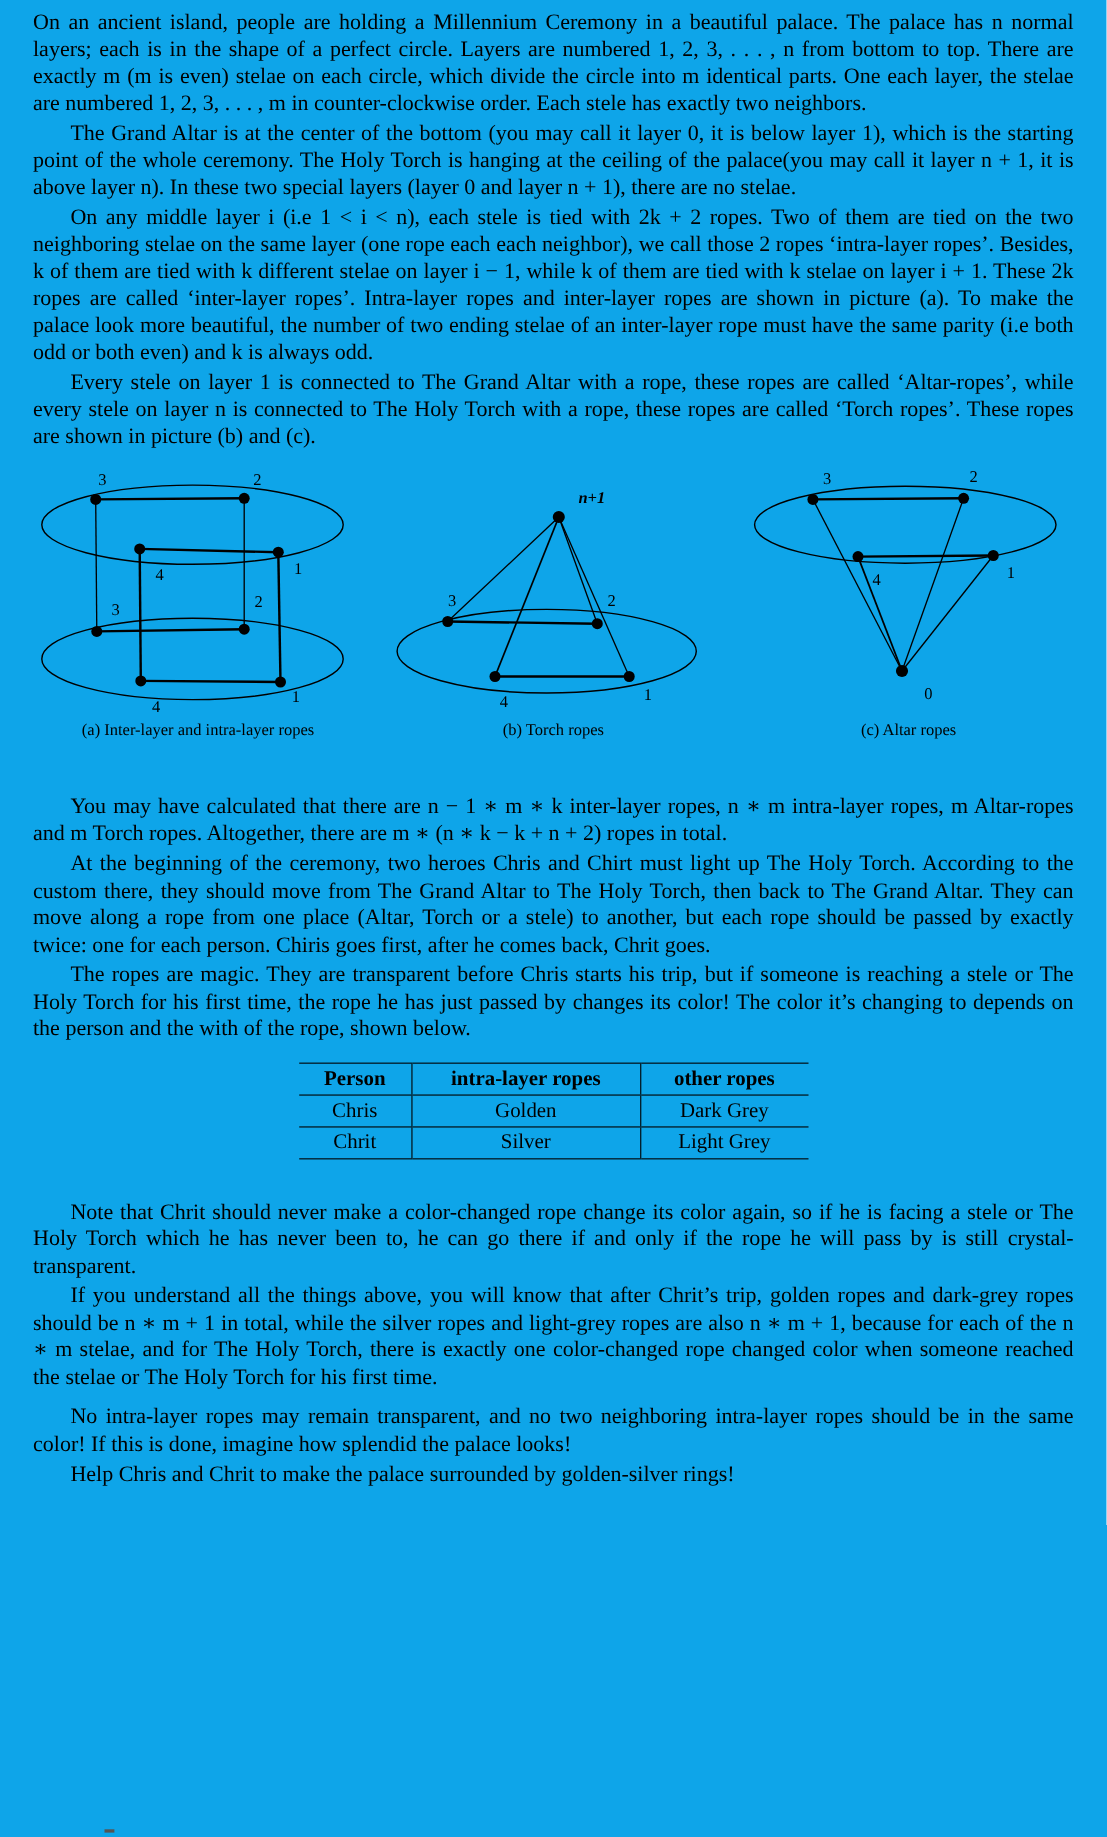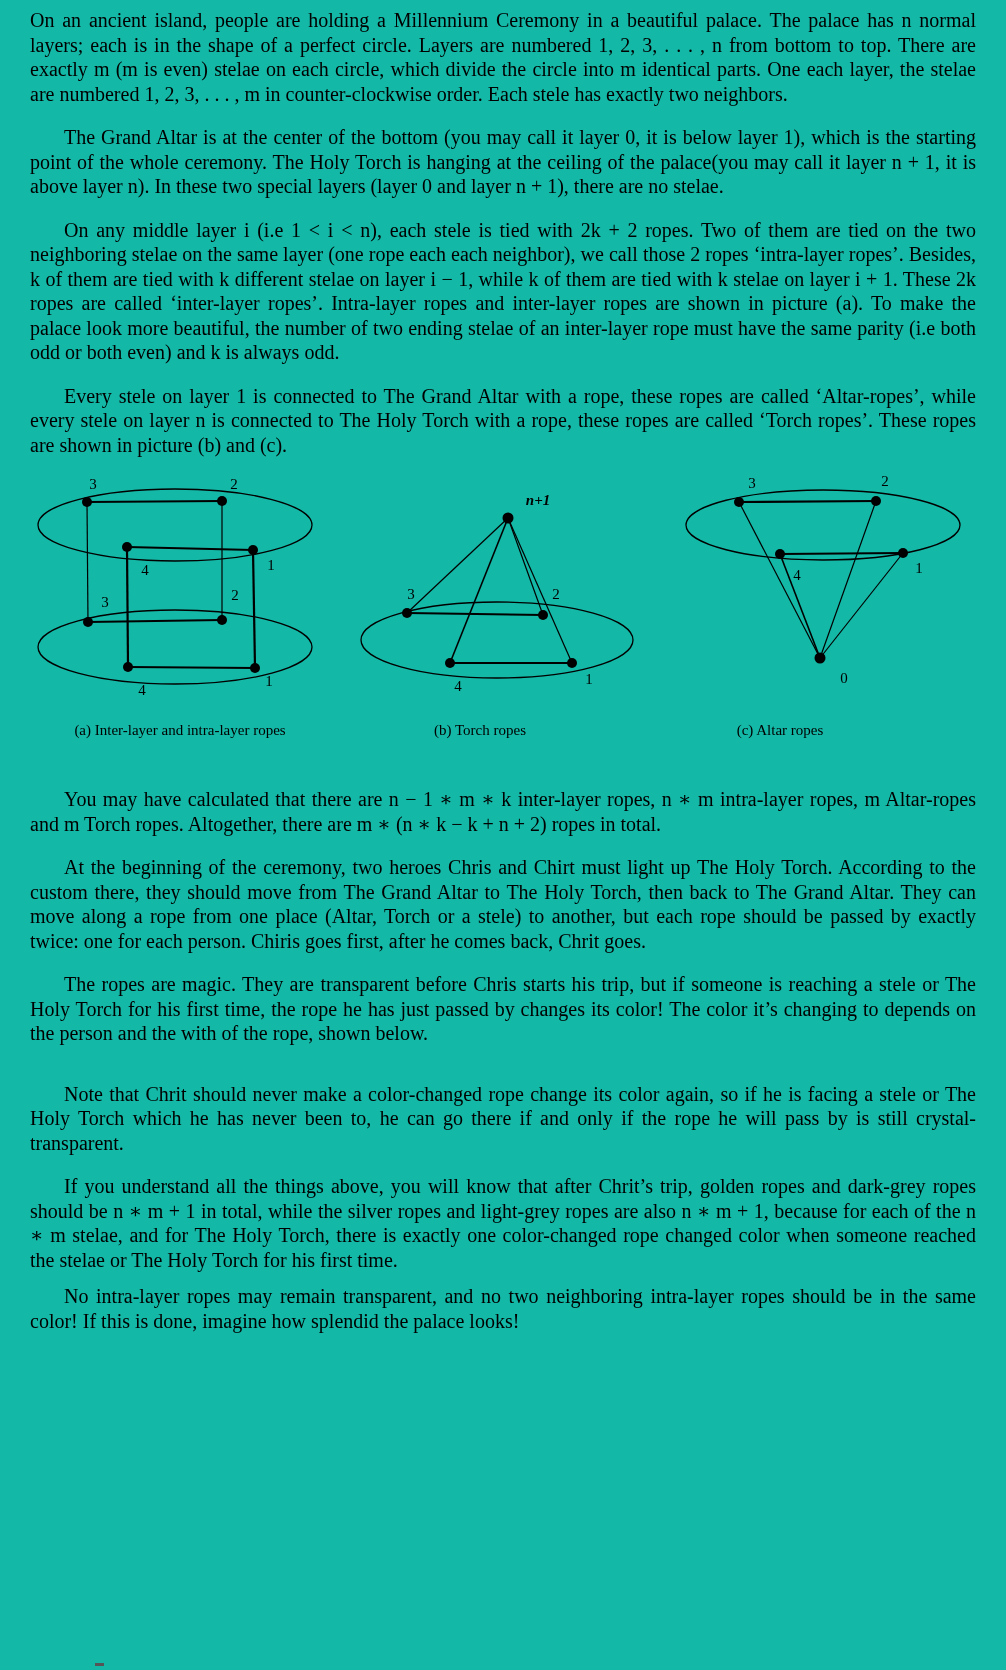--- a/index.html
+++ b/index.html
@@ -1,44 +1,44 @@
 <!DOCTYPE html>
 <html><head>
 <meta charset="utf-8">
 <style>
   html, body { margin: 0; padding: 0; background: #ffffff; }
   #page {
     position: relative;
     width: 1006px;
     height: 1670px;
-    background: #14b8a6;
+    background: #0ea5e9;
     color: #000000;
     font-family: "Liberation Serif", "DejaVu Serif", serif;
     font-size: 20px;
     line-height: 24.5px;
     overflow: hidden;
     box-sizing: border-box;
     padding: 8px 30px 0 30px;
   }
   .para { margin: 0; text-align: justify; }
   .para.indent { text-indent: 34px; }
-  .para.gap { margin-top: 19px; }
+  .para.gap { margin-top: 3px; }
   .para.biggap { margin-top: 48px; }
   .para.nogap { margin-top: 12px; }
 
   .figure-row {
     margin-top: 18px;
     display: flex;
     justify-content: space-between;
     align-items: flex-start;
   }
   .figure-row svg { display: block; }
   .caption-row {
-    margin-top: 18px;
     display: flex;
+    justify-content: space-between;
   }
   .caption-row span {
     display: inline-block;
     width: 300px;
     text-align: center;
     font-size: 15px;
     line-height: 18px;
   }
   svg .rope { stroke: #000; fill: none; }
   svg text {
@@ -159,19 +159,39 @@
   <div class="caption-row">
     <span>(a) Inter-layer and intra-layer ropes</span>
     <span>(b) Torch ropes</span>
     <span>(c) Altar ropes</span>
   </div>
 
   <p class="para indent biggap">You may have calculated that there are n − 1 ∗ m ∗ k inter-layer ropes, n ∗ m intra-layer ropes, m Altar-ropes and m Torch ropes. Altogether, there are m ∗ (n ∗ k − k + n + 2) ropes in total.</p>
   <p class="para indent gap">At the beginning of the ceremony, two heroes Chris and Chirt must light up The Holy Torch. According to the custom there, they should move from The Grand Altar to The Holy Torch, then back to The Grand Altar. They can move along a rope from one place (Altar, Torch or a stele) to another, but each rope should be passed by exactly twice: one for each person. Chiris goes first, after he comes back, Chrit goes.</p>
   <p class="para indent gap">The ropes are magic. They are transparent before Chris starts his trip, but if someone is reaching a stele or The Holy Torch for his first time, the rope he has just passed by changes its color! The color it’s changing to depends on the person and the with of the rope, shown below.</p>
 
+  <table class="color-table">
+    <tbody>
+        <tr>
+      <th>Person</th>
+      <th>intra-layer ropes</th>
+      <th>other ropes</th>
+    </tr>
+    <tr>
+      <td>Chris</td>
+      <td>Golden</td>
+      <td>Dark Grey</td>
+    </tr>
+    <tr>
+      <td>Chrit</td>
+      <td>Silver</td>
+      <td>Light Grey</td>
+    </tr>
+  </tbody>
+    </table>
 
   <p class="para indent p8gap">Note that Chrit should never make a color-changed rope change its color again, so if he is facing a stele or The Holy Torch which he has never been to, he can go there if and only if the rope he will pass by is still crystal-transparent.</p>
   <p class="para indent gap">If you understand all the things above, you will know that after Chrit’s trip, golden ropes and dark-grey ropes should be n ∗ m + 1 in total, while the silver ropes and light-grey ropes are also n ∗ m + 1, because for each of the n ∗ m stelae, and for The Holy Torch, there is exactly one color-changed rope changed color when someone reached the stelae or The Holy Torch for his first time.</p>
   <p class="para indent nogap">No intra-layer ropes may remain transparent, and no two neighboring intra-layer ropes should be in the same color! If this is done, imagine how splendid the palace looks!</p>
+  <p class="para indent gap">Help Chris and Chrit to make the palace surrounded by golden-silver rings!</p>
 
   <div class="fragment"></div>
 </div>
 
 </body></html>

